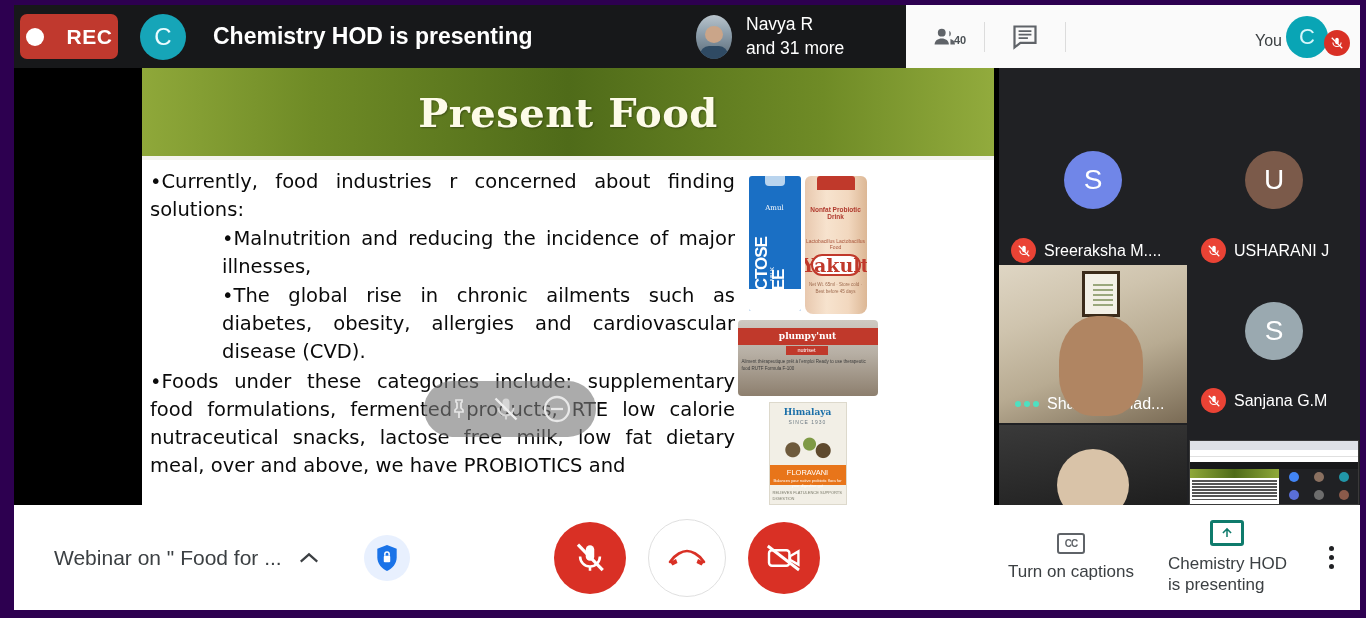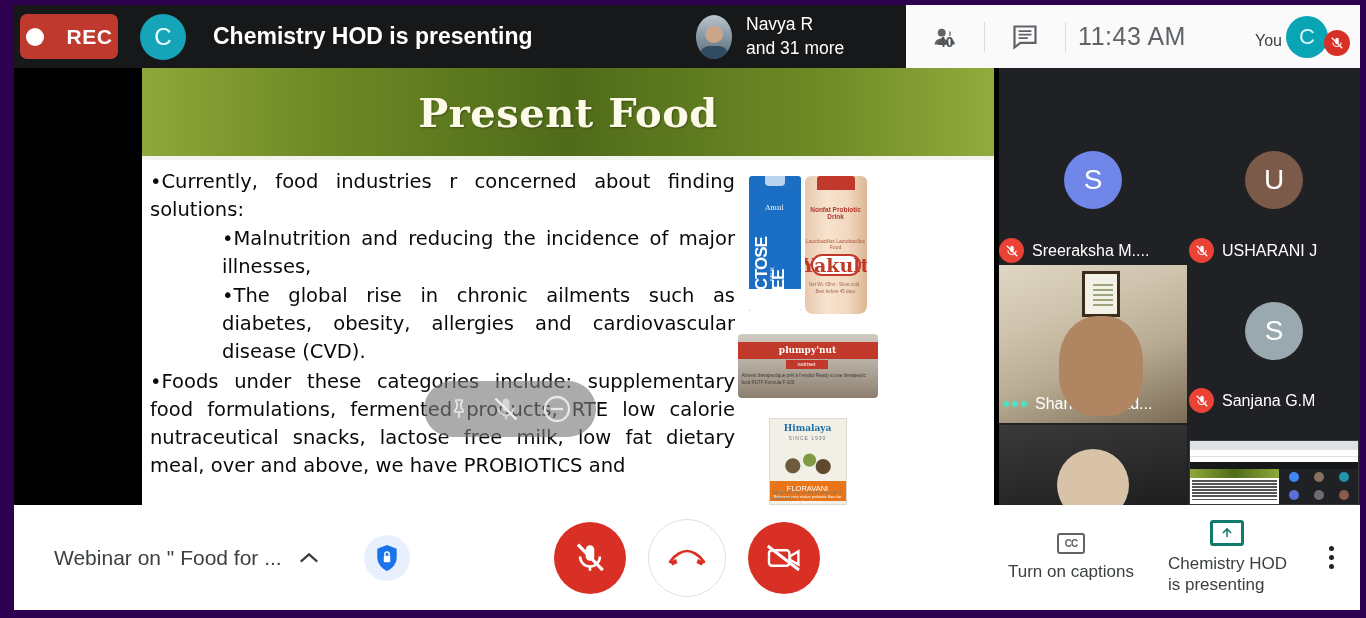--- a/index.html
+++ b/index.html
@@ -61,21 +61,21 @@
   }
   .spk-names { margin-left: 14px; color: #fff; font-size: 17.5px; line-height: 1.35; }
 
   .right-top {
     position: absolute; left: 892px; top: 0; width: 454px; height: 63px;
     background: #fafafa; display: flex; align-items: center;
   }
   .rt-sec { display: flex; align-items: center; justify-content: center; position: relative; }
   .ppl { width: 78px; position: relative; }
   .ppl-badge {
-    position: absolute; top: 10px; left: 32px; font-size: 14px; color: #4b5155; font-weight: 700;
+    position: absolute; top: 10px; left: 48px; font-size: 11px; color: #4b5155; font-weight: 700;
   }
   .rt-div { width: 1px; height: 30px; background: #dcdcdc; }
   .chat-sec { width: 80px; }
   .clock { font-size: 25px; color: #5f6368; width: 132px; letter-spacing: .5px; }
   .you-sec { flex: 1; display: flex; align-items: center; justify-content: flex-end;
              padding-right: 10px; gap: 4px; position: relative; }
   .you-lbl { font-size: 16px; color: #3c4043; align-self: flex-end; margin-bottom: 8px; }
   .you-av {
     width: 42px; height: 42px; border-radius: 50%; background: #09a5b5;
     color: #d7f7fb; font-size: 22px; display: flex; align-items: center; justify-content: center;
@@ -105,21 +105,21 @@
     text-shadow: 1px 1px 2px rgba(0,0,0,.35);
   }
   .slide-sep { height: 4px; background: #f4f4ee; }
   .slide-body { display: flex; height: 345px; padding: 8px 4px 0 8px; }
   .slide-text {
     width: 585px; font-family: "DejaVu Sans", sans-serif;
     font-size: 19.5px; color: #0a0a0a; line-height: 1.44;
   }
   .slide-text p { text-align: justify; margin-bottom: 1px; }
   .slide-text p.ind { margin-left: 72px; }
-  .slide-imgs { width: 145px; padding-top: 8px; display: flex; flex-direction: column; gap: 20px; align-items: center; }
+  .slide-imgs { width: 145px; padding-top: 8px; display: flex; flex-direction: column; gap: 6px; align-items: center; }
 
   .prod-row1 { display: flex; gap: 4px; height: 140px; }
   .milk {
     width: 52px; height: 135px; background: #1a6fc4; border-radius: 3px 3px 2px 2px;
     position: relative; overflow: hidden;
   }
   .milk::before {
     content:""; position:absolute; left:16px; top:-6px; width:20px; height:16px;
     background:#b9d4ee; border-radius:4px;
   }
@@ -194,21 +194,21 @@
   }
   .tile { position: absolute; overflow: hidden; background: #202124; }
   .tile-av {
     position: absolute; left: 50%; top: 42%; transform: translate(-50%,-50%);
     width: 58px; height: 58px; border-radius: 50%;
     display: flex; align-items: center; justify-content: center;
     color: #fff; font-size: 28px;
   }
   .tile-foot {
     position: absolute; left: 0; bottom: 10px; width: 100%;
-    display: flex; align-items: center; gap: 8px; 
+    display: flex; align-items: center; gap: 8px; padding-left: 12px;
   }
   .mic-badge {
     width: 25px; height: 25px; border-radius: 50%; background: #ea4335; flex: none;
     display: flex; align-items: center; justify-content: center;
   }
   .tile-name { color: #fff; font-size: 16px; white-space: nowrap; overflow: hidden; }
   .speaking-dots { display: flex; gap: 3px; margin-left: 4px; flex: none; }
   .speaking-dots i { width: 6px; height: 6px; border-radius: 50%; background: #4ee0c1; display: block; }
 
   .vid-shankara {
@@ -309,21 +309,20 @@
         <span class="ppl-badge">40</span>
       </div>
       <div class="rt-div"></div>
       <div class="rt-sec chat-sec">
         <svg width="28" height="28" viewBox="0 0 24 24">
           <path d="M3 3h18v14H8l-5 4z" fill="none" stroke="#5f6368" stroke-width="1.9"></path>
           <path d="M6.5 7h11M6.5 10h11M6.5 13h8" stroke="#5f6368" stroke-width="1.5"></path>
         </svg>
       </div>
       <div class="rt-div"></div>
-      <div class="rt-sec clock">11:43  AM</div>
       <div class="you-sec">
         <span class="you-lbl">You</span>
         <span class="you-av">C</span>
         <span class="you-mic">
           <svg width="14" height="14" viewBox="0 0 24 24">
             <path d="M12 3a3 3 0 013 3v5a3 3 0 01-6 0V6a3 3 0 013-3z" fill="#fff"></path>
             <path d="M5 11a7 7 0 0014 0" fill="none" stroke="#fff" stroke-width="1.9"></path>
             <path d="M3 3l18 18" stroke="#fff" stroke-width="2.2"></path>
           </svg>
         </span>

